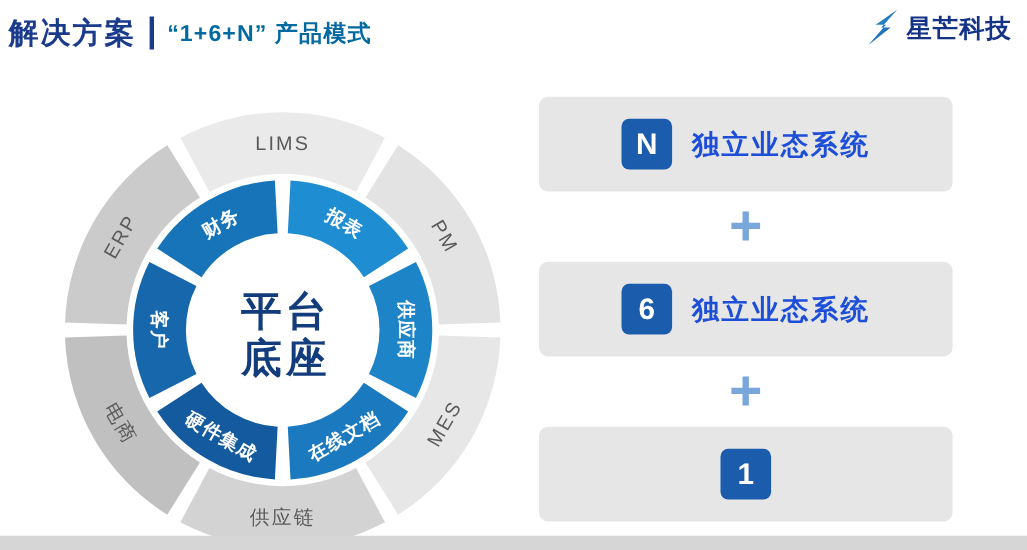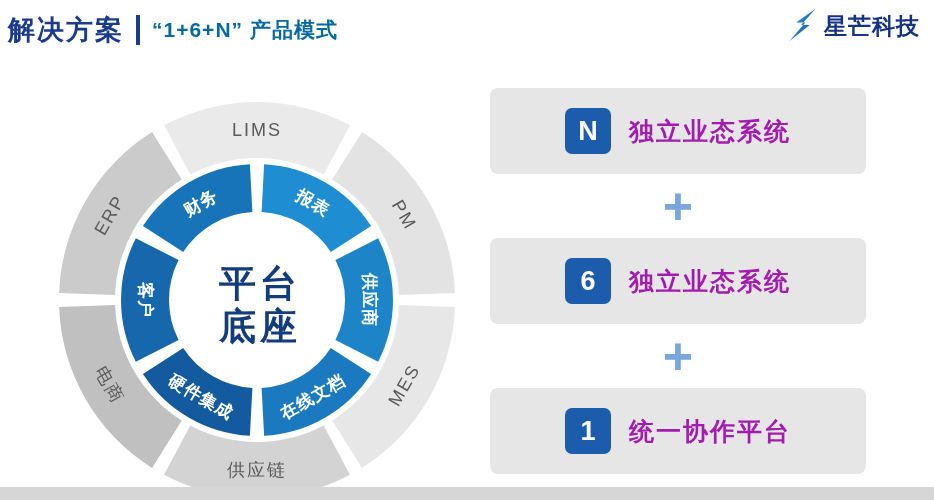--- a/index.html
+++ b/index.html
@@ -25,21 +25,21 @@
     font-family:"Liberation Sans","DejaVu Sans",sans-serif;}
   .donut-center-text{font-size:37px;fill:#123c7c;font-weight:bold;letter-spacing:4px;
     font-family:"Liberation Sans","DejaVu Sans",sans-serif;}
 
   
   .right-panel{position:absolute;left:490px;top:88px;width:376px;}
   .card{height:86px;background:#e6e6e6;border-radius:8px;display:flex;
         align-items:center;justify-content:center;gap:18px;}
   .badge{width:46px;height:46px;background:#1b5cad;border-radius:7px;color:#ffffff;
          font-size:27px;font-weight:bold;display:flex;align-items:center;justify-content:center;}
-  .card-label{font-size:25px;font-weight:bold;color:#a21caf;letter-spacing:2px;}
+  .card-label{font-size:25px;font-weight:bold;color:#1d4ed8;letter-spacing:2px;}
   .plus{height:64px;display:flex;align-items:center;justify-content:center;
         color:#79a7db;font-size:52px;font-weight:bold;line-height:1;}
 
   .bottom-bar{position:absolute;left:0;bottom:0;width:100%;height:13px;background:#d6d6d6;}
 </style>
 </head>
 <body>
 
 <div class="page">
 
@@ -100,18 +100,17 @@
       <span class="card-label">独立业态系统</span>
     </div>
     <div class="plus">+</div>
     <div class="card">
       <span class="badge">6</span>
       <span class="card-label">独立业态系统</span>
     </div>
     <div class="plus">+</div>
     <div class="card">
       <span class="badge">1</span>
-      <span class="card-label">统一协作平台</span>
     </div>
   </div>
 
   <div class="bottom-bar"></div>
 </div>
 
 </body></html>

